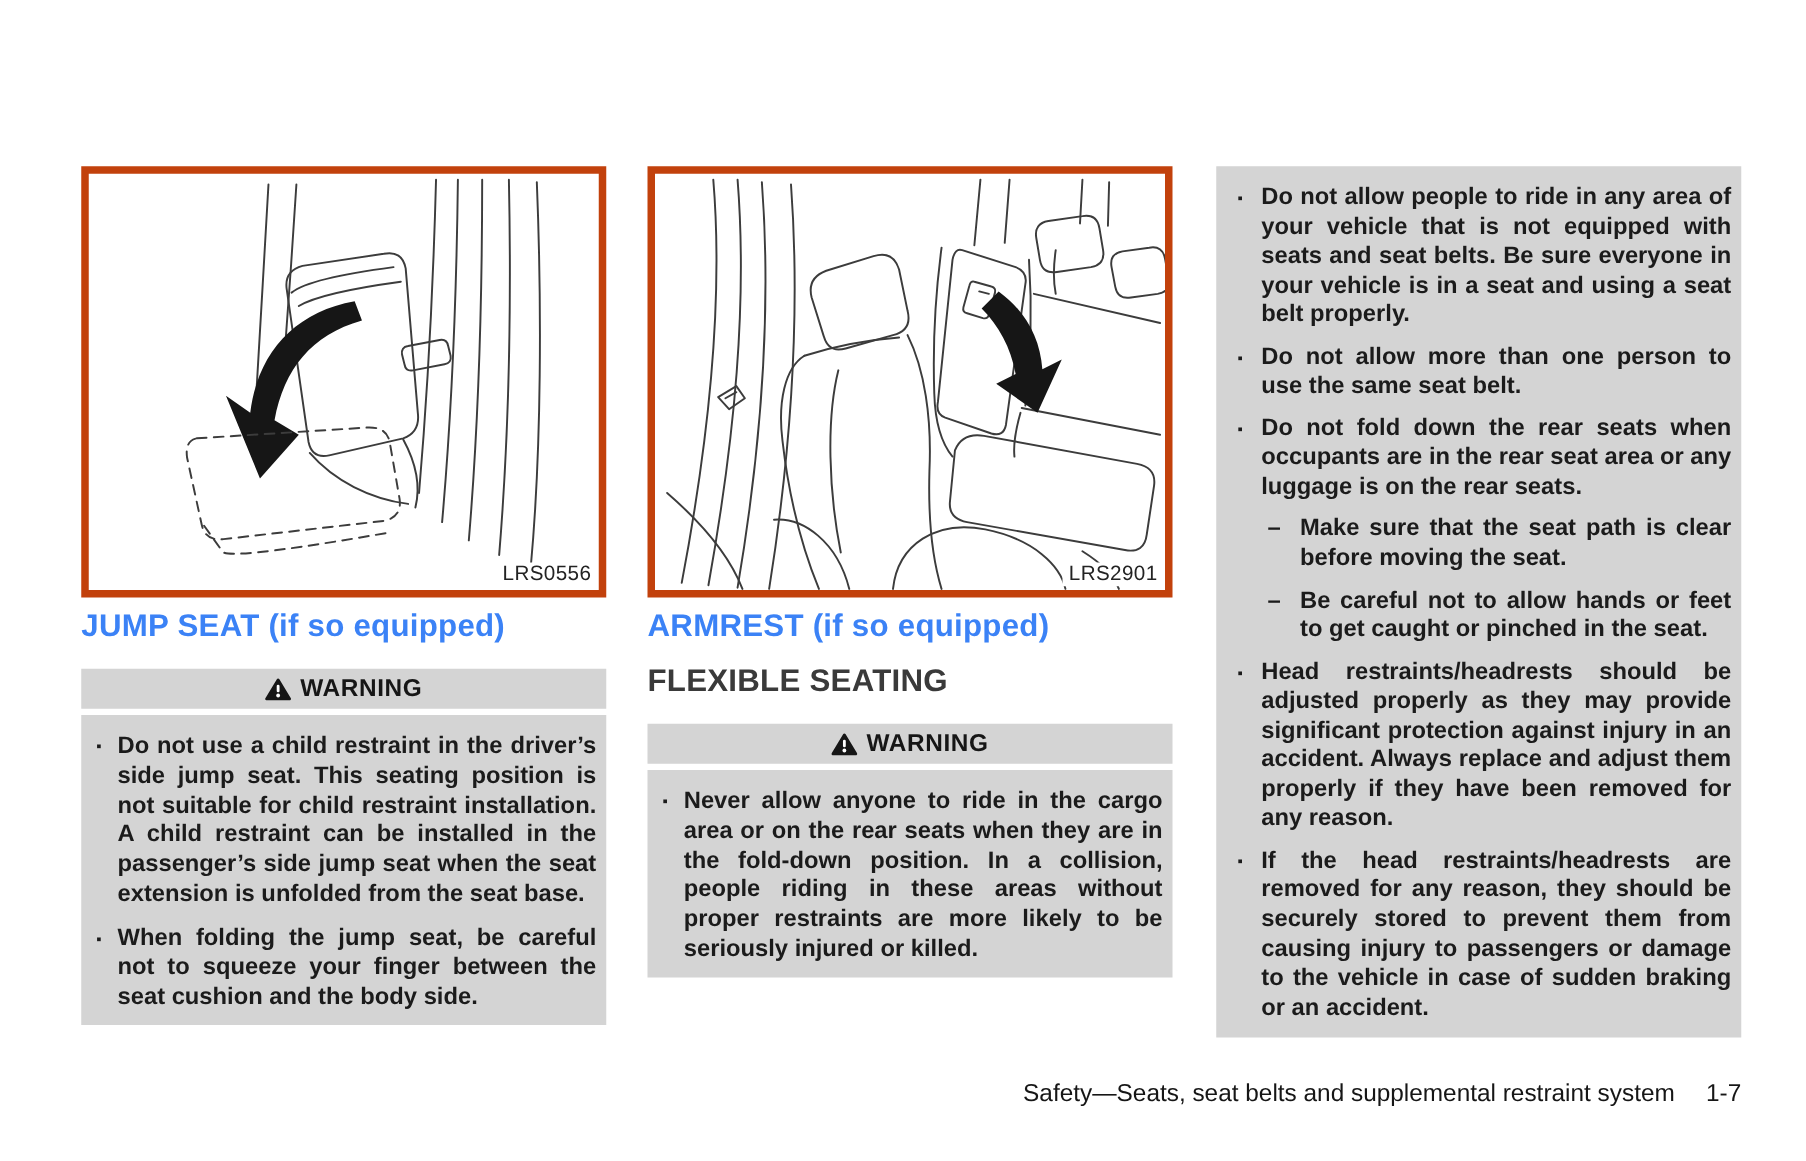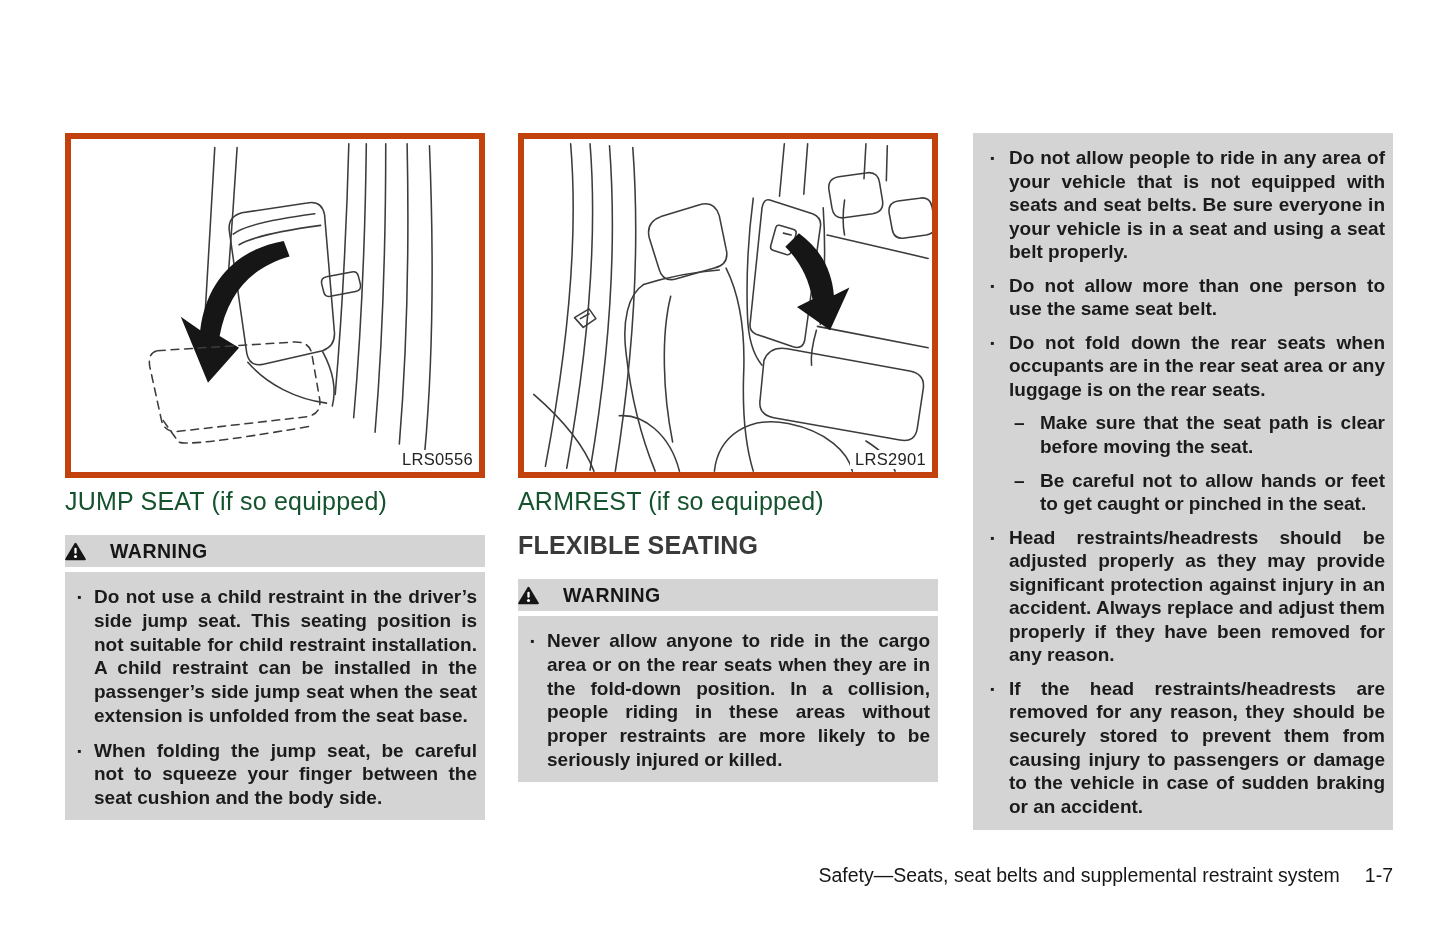--- a/index.html
+++ b/index.html
@@ -17,27 +17,27 @@
 
   
   .figure { position:relative; height:345px; border:6px solid #c2410c; background:#fff; }
   .figure svg { width:100%; height:100%; display:block; }
   .fig-caption {
     position:absolute; right:6px; bottom:3px; font-size:16.5px; color:#232323;
     letter-spacing:0.3px; background:#fff; padding-left:5px;
   }
 
   .col-heading {
-    margin-top:9px; font-size:25px; font-weight:400; color:#14532d; letter-spacing:0.2px;
+    margin-top:9px; font-size:25px; font-weight:700; color:#3b82f6; letter-spacing:0.2px;
   }
 
   
   .warn { margin-top:19px; }
   .warn-bar {
-    background:#d4d4d4; height:32px; display:flex; align-items:center; gap:24px;
+    background:#d4d4d4; height:32px; display:flex; align-items:center; justify-content:center; gap:7px;
   }
   .warn-title { font-weight:700; font-size:19.5px; letter-spacing:0.5px; color:#161616; }
   .warn-body { margin-top:5px; background:#d4d4d4; padding:13px 8px 10px 12px; }
 
   .b-item {
     position:relative; padding-left:17px; margin-bottom:11px;
     font-weight:700; font-size:19px; line-height:1.25; text-align:justify; color:#1b1b1b;
   }
   .b-item:last-child { margin-bottom:0; }
   .mk-square { position:absolute; left:0; top:0; font-size:12px; line-height:24px; color:#1b1b1b; }

